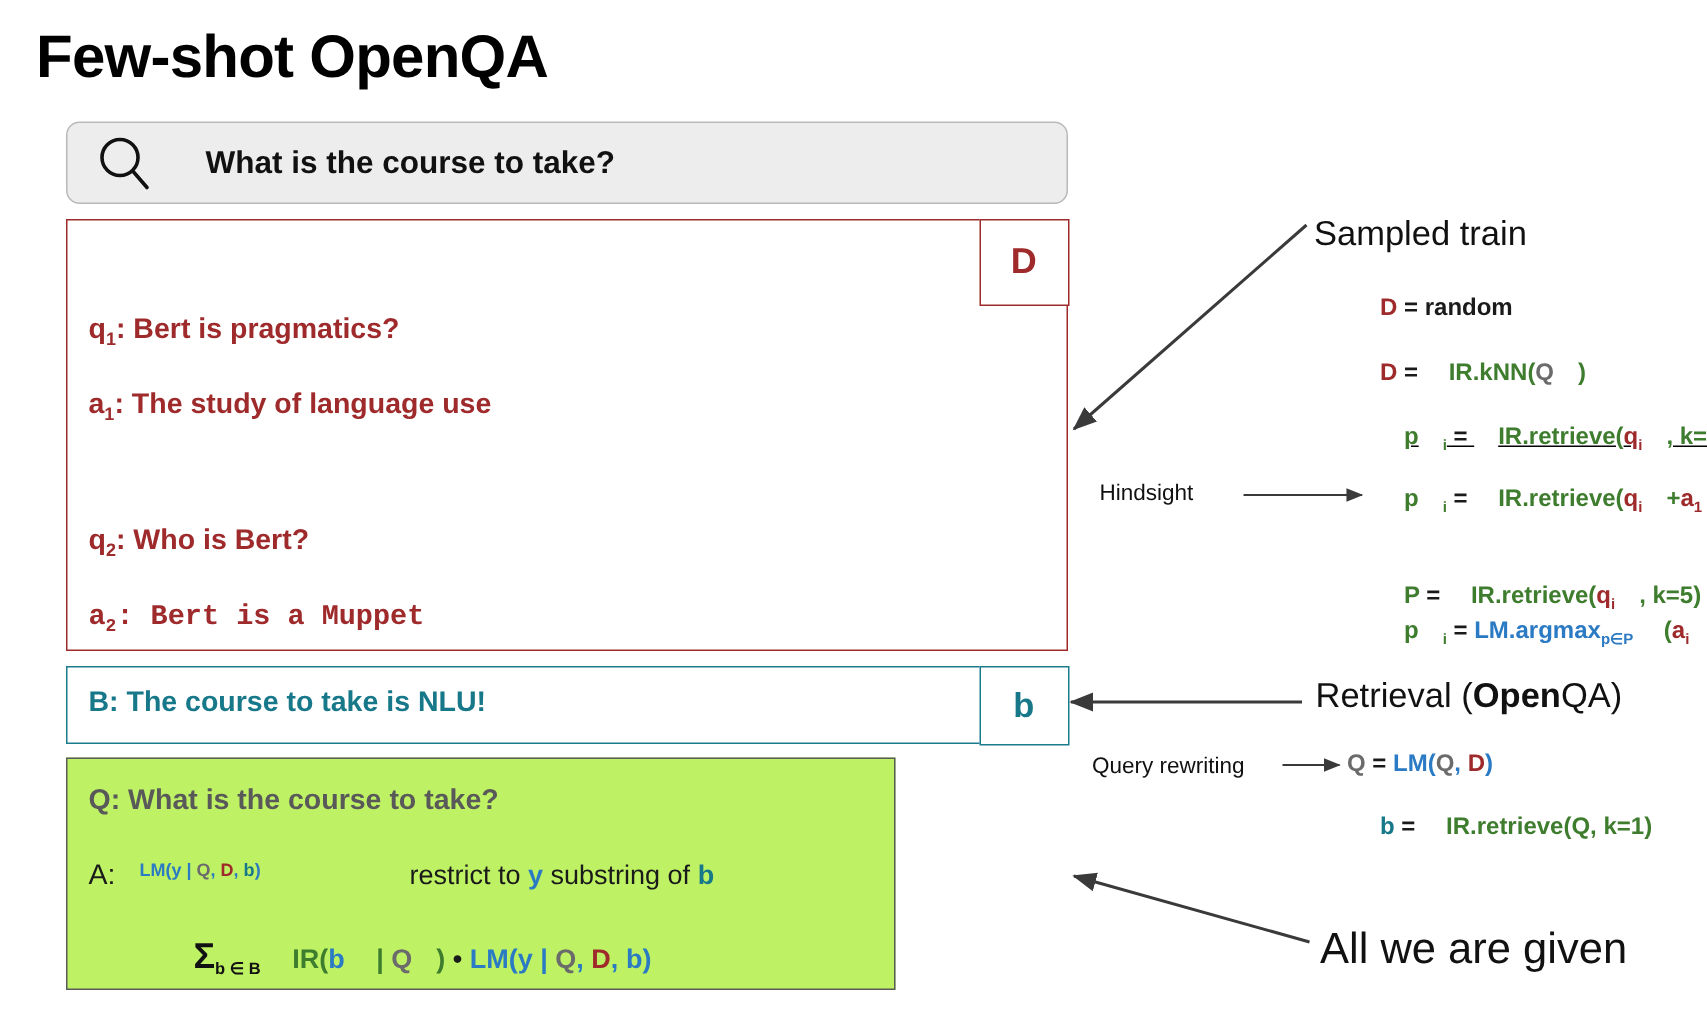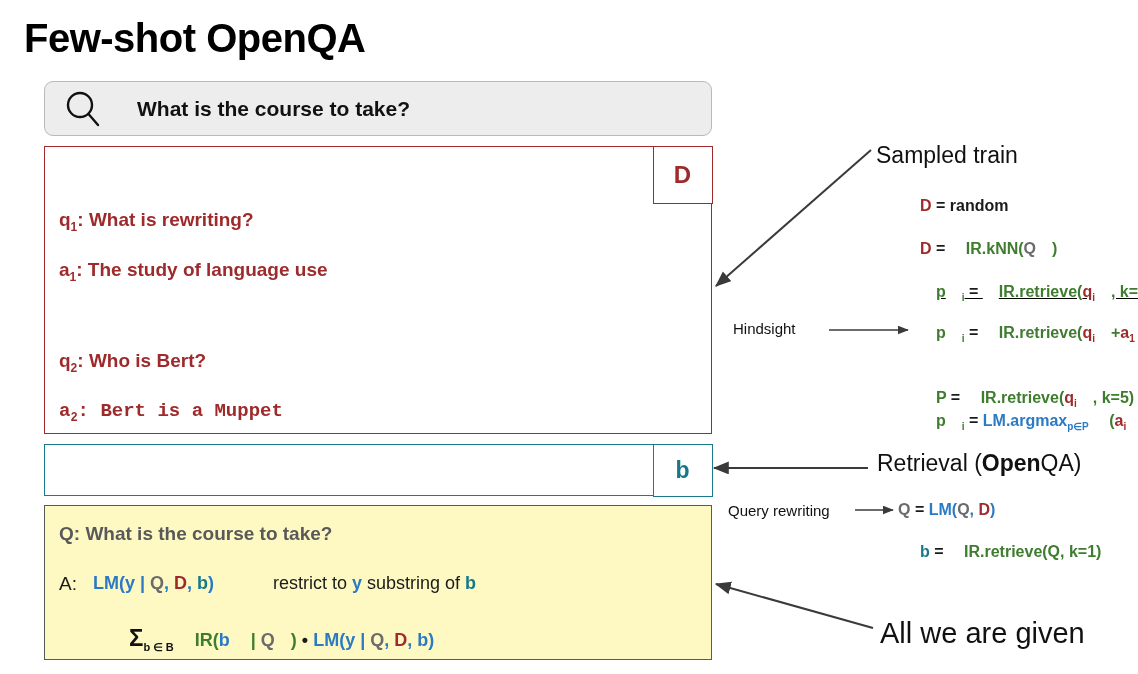--- a/index.html
+++ b/index.html
@@ -63,32 +63,32 @@
   }
   #belief-badge{
     position:absolute;right:-1.5px;top:-1.5px;width:60px;height:53px;
     border:1.5px solid #1b7b8c;background:#fff;box-sizing:border-box;
     display:flex;align-items:center;justify-content:center;
     font-size:23px;font-weight:bold;color:#17788a;
   }
 
   
   #prompt-box{
-    position:absolute;left:44px;top:505px;width:668px;height:155px;
-    border:1.5px solid #5a5a5a;background:#fef9c3;box-sizing:border-box;
+    position:absolute;left:44px;top:505px;width:553px;height:155px;
+    border:1.5px solid #5a5a5a;background:#bef264;box-sizing:border-box;
   }
   #prompt-q{
     position:absolute;left:14px;top:17px;font-size:19px;font-weight:bold;
     color:#595959;white-space:nowrap;
   }
   #prompt-a-label{
     position:absolute;left:14px;top:67px;font-size:19px;color:#1a1a1a;
   }
   #prompt-a-expr{
-    position:absolute;left:48px;top:67px;font-size:18px;font-weight:bold;
+    position:absolute;left:48px;top:67px;font-size:12px;font-weight:bold;
     white-space:nowrap;
   }
   #prompt-a-note{
     position:absolute;left:228px;top:67px;font-size:18px;color:#1a1a1a;
     white-space:nowrap;
   }
   #prompt-sum{
     position:absolute;left:84px;top:118px;font-size:18px;font-weight:bold;
     white-space:nowrap;
   }
@@ -141,30 +141,31 @@
         <circle cx="19" cy="16" r="12" fill="none" stroke="#111" stroke-width="2.4"></circle>
         <line x1="27.5" y1="25" x2="37" y2="36" stroke="#111" stroke-width="2.4" stroke-linecap="round"></line>
       </svg>
     </span>
     <span id="search-query">What is the course to take?</span>
   </div>
 
   <div id="demo-box">
     <div id="demo-badge">D</div>
 
-    <div class="demo-line" id="demo-q1"><span>q</span><sub>1</sub><span>: What is rewriting?</span></div>
+    <div class="demo-line" id="demo-q1"><span>q</span><sub>1</sub><span>: Bert is pragmatics?</span></div>
 
     <div class="demo-line" id="demo-a1"><span>a</span><sub>1</sub><span>: The study of language use</span></div>
 
     <div class="demo-line" id="demo-q2"><span>q</span><sub>2</sub><span>: Who is Bert?</span></div>
 
     <div class="demo-line" id="demo-a2"><span>a</span><sub>2</sub><span>: Bert is a  Muppet</span></div>
   </div>
 
   <div id="belief-box">
+    <div id="belief-text">B: The course to take is NLU!</div>
     <div id="belief-badge">b</div>
   </div>
 
   <div id="prompt-box">
     <div id="prompt-q">Q: What is the course to take?</div>
 
     <div id="prompt-a-label">A:</div>
 
     <div id="prompt-a-expr"><span class="c-blue">LM(</span><span class="c-blue">y</span><span class="c-blue"> | </span><span class="c-gray">Q</span><span class="c-blue">, </span><span class="c-red">D</span><span class="c-blue">, </span><span class="c-teal">b</span><span class="c-blue">)</span></div>
 

